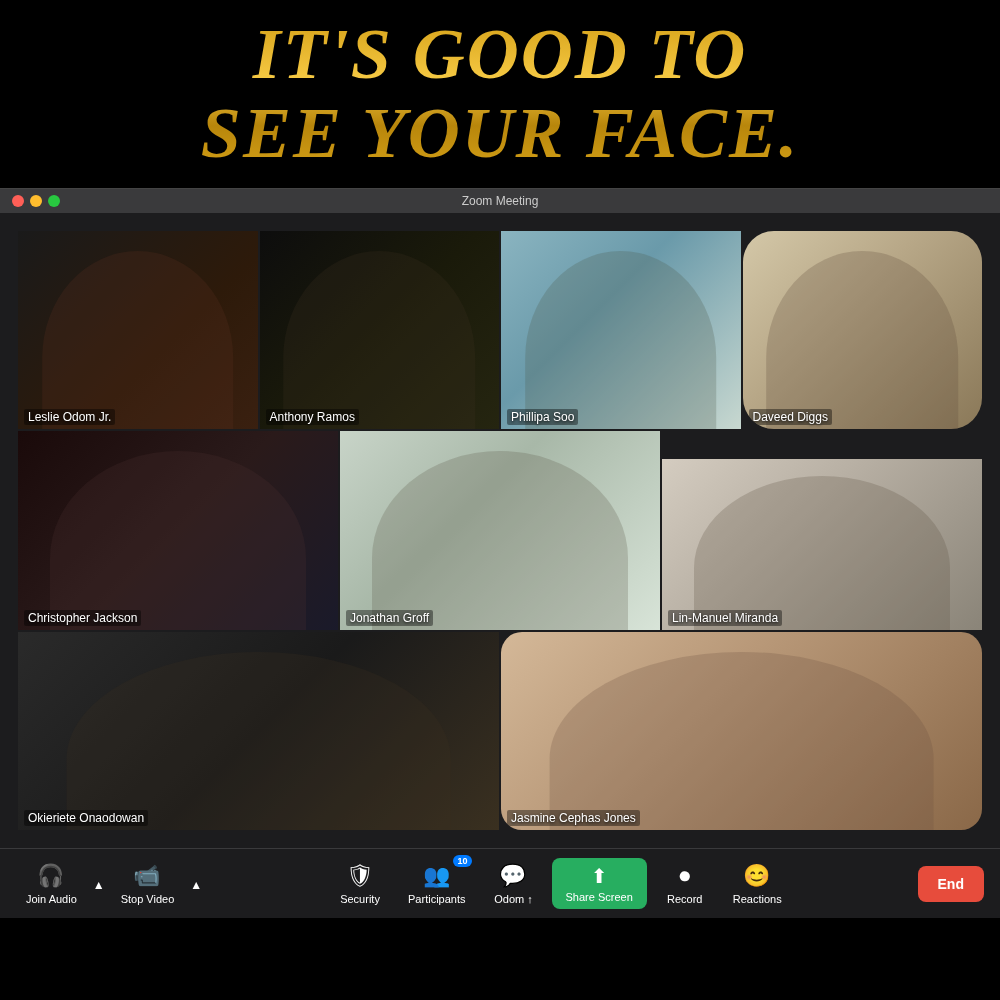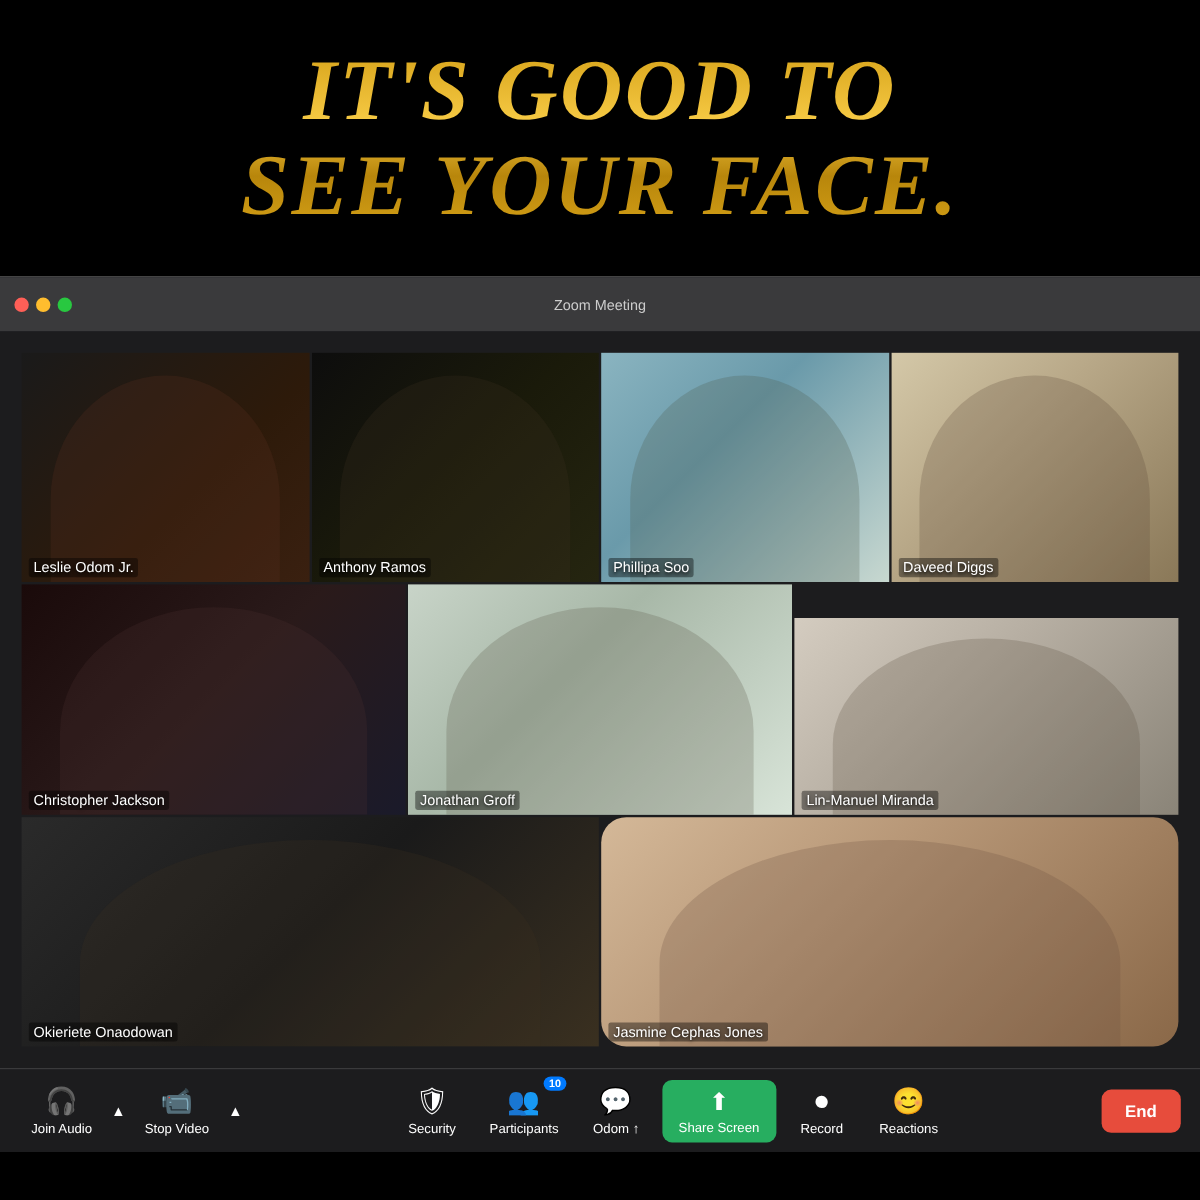--- a/index.html
+++ b/index.html
@@ -8,21 +8,21 @@
       height: 1000px;
       background: #000;
       font-family: -apple-system, BlinkMacSystemFont, 'Helvetica Neue', sans-serif;
       overflow: hidden;
       position: relative;
     }
 
     
     #top-banner {
       width: 100%;
-      height: 230px;
+      height: 188px;
       background: #000;
       display: flex;
       align-items: center;
       justify-content: center;
     }
     #banner-text {
       font-size: 72px;
       font-weight: 900;
       text-align: center;
       line-height: 1.1;
@@ -42,21 +42,21 @@
       height: 730px;
       background: #1c1c1e;
       border-top: 1px solid #444;
       display: flex;
       flex-direction: column;
     }
 
     
     #title-bar {
       width: 100%;
-      height: 45px;
+      height: 24px;
       background: #3a3a3c;
       display: flex;
       align-items: center;
       justify-content: center;
       position: relative;
       flex-shrink: 0;
     }
     #traffic-lights {
       position: absolute;
       left: 12px;
@@ -102,21 +102,21 @@
       flex: 1;
     }
     .bottom-row .video-tile {
       flex: 0 0 calc(50% - 1px);
     }
 
     
     .tile-leslie { background: linear-gradient(135deg, #1a1a1a 0%, #2d1a0a 60%, #3a2010 100%); }
     .tile-anthony { background: linear-gradient(135deg, #0d0d0d 0%, #1a1a0a 50%, #252510 100%); }
     .tile-phillipa { background: linear-gradient(135deg, #8ab4c0 0%, #6a9aaa 40%, #c8d8d0 100%); }
-    .tile-daveed { background: linear-gradient(135deg, #d4c8a8 0%, #b8a888 40%, #8a7858 100%); }
+    .tile-daveed { background: linear-gradient(135deg, #d4c8a8 0%, #b8a888 40%, #8a7858 100%); border-radius: 31px; }
     .tile-christopher { background: linear-gradient(135deg, #1a0a0a 0%, #2a1a1a 50%, #1a1a2a 100%); }
     .tile-jonathan { background: linear-gradient(135deg, #c8d4c8 0%, #a8b8a8 40%, #d8e4d8 100%); }
     .tile-lin { background: linear-gradient(135deg, #d4ccc0 0%, #b8b0a4 40%, #8a8478 100%); margin-top: 28px; }
     .tile-renee { background: linear-gradient(135deg, #c8a898 0%, #a88878 40%, #7a5848 100%); }
     .tile-okieriete { background: linear-gradient(135deg, #2a2a2a 0%, #1a1a1a 50%, #3a3020 100%); }
     .tile-jasmine { background: linear-gradient(135deg, #d4b898 0%, #b89878 40%, #8a6848 100%); border-radius: 21px; }
 
     
     .person-overlay {
       position: absolute;

